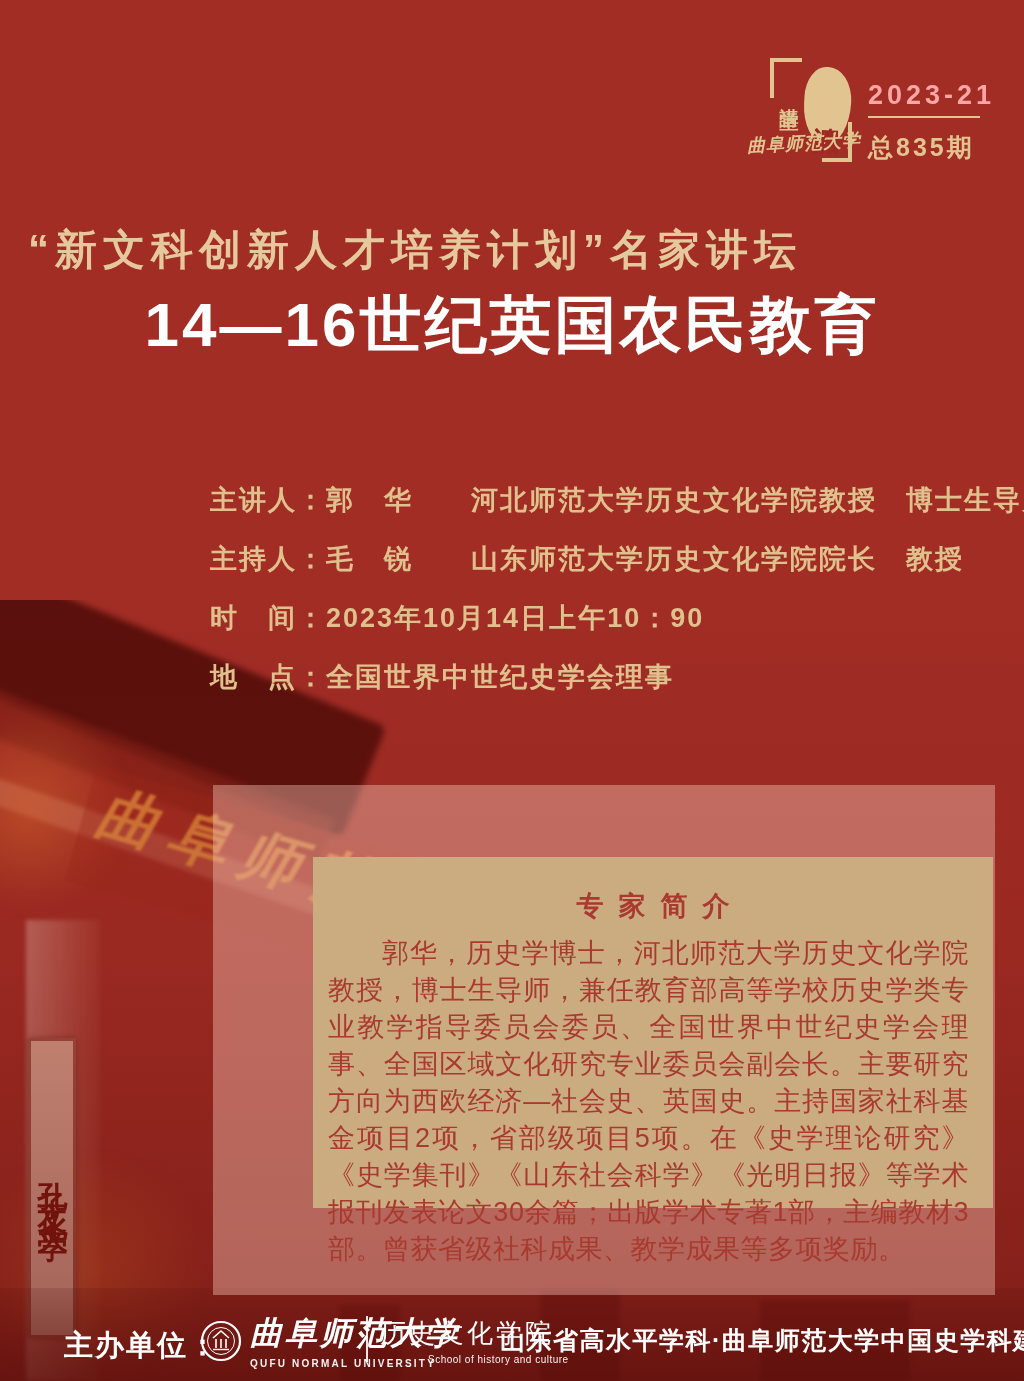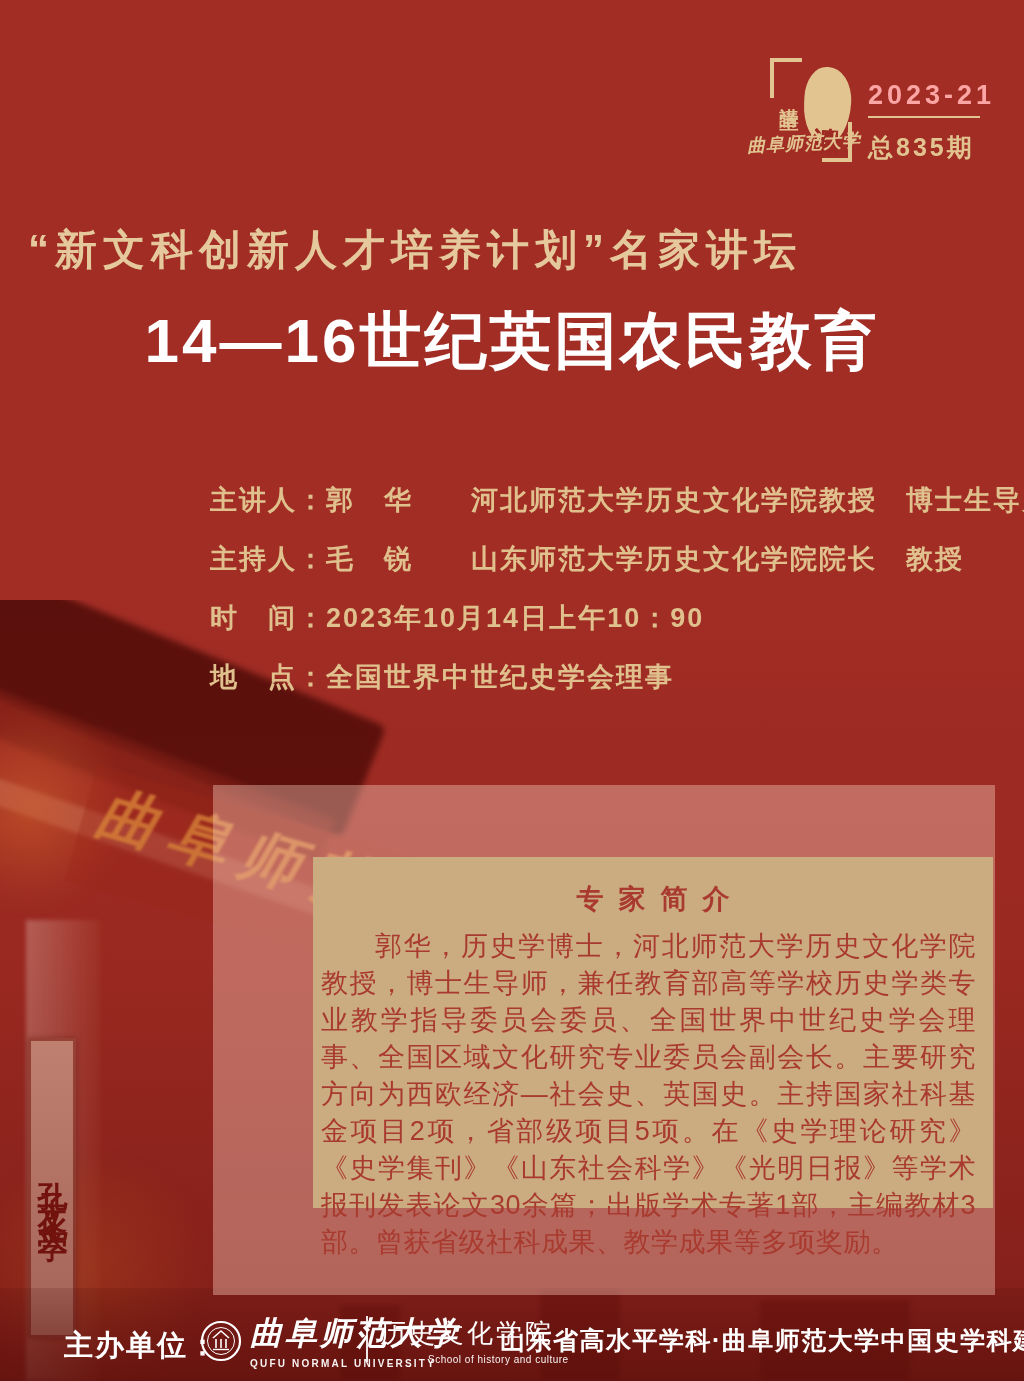--- a/index.html
+++ b/index.html
@@ -40,21 +40,21 @@
   .ph-bottom{position:absolute;left:0;top:688px;width:1024px;height:93px;
     background:linear-gradient(180deg,rgba(70,8,5,.15),rgba(70,8,5,.5));}
   .ph-slab{position:absolute;background:rgba(110,20,14,.45);filter:blur(2px);}
   .s1{left:540px;top:690px;width:80px;height:91px;}
   .s2{left:760px;top:700px;width:150px;height:81px;}
   .s3{left:340px;top:705px;width:60px;height:76px;}
   
   .panel{position:absolute;left:213px;top:785px;width:782px;height:510px;
     background:rgba(255,214,198,.38);z-index:2;}
   .bio-box{position:absolute;left:313px;top:857px;width:680px;height:351px;
-    background:#cbab80;z-index:3;padding:0;box-sizing:border-box;}
+    background:#cbab80;z-index:3;padding:7px;box-sizing:border-box;}
   .bio-heading{margin-top:24px;text-align:center;color:#a93a2f;
     font-family:"Liberation Serif","DejaVu Serif",serif;font-weight:bold;
     font-size:27px;letter-spacing:15px;text-indent:15px;}
   .bio-text{margin:11px 17px 0 8px;color:#a93a2f;font-size:27px;line-height:37px;
     letter-spacing:.5px;text-align:justify;text-indent:2em;}
   .corner-tl{position:absolute;left:770px;top:58px;width:28px;height:36px;
     border-left:4px solid #e2c491;border-top:4px solid #e2c491;z-index:4;}
   .corner-br{position:absolute;left:822px;top:122px;width:26px;height:36px;
     border-right:4px solid #e2c491;border-bottom:4px solid #e2c491;z-index:4;}
   .hall-vertical{position:absolute;left:776px;top:92px;z-index:4;
@@ -67,21 +67,21 @@
   .uni-script-top{position:absolute;left:747px;top:131px;z-index:4;color:#e2c491;
     font-family:"Liberation Serif","DejaVu Serif",serif;font-style:italic;font-weight:bold;
     font-size:18px;letter-spacing:1px;transform:rotate(-3deg);white-space:nowrap;}
   .issue-block{position:absolute;left:868px;top:80px;z-index:4;width:118px;}
   .issue-no{font-size:27px;font-weight:bold;letter-spacing:4px;color:#fca5a5;white-space:nowrap;}
   .issue-line{margin-top:5px;width:112px;border-top:2px solid #e2c491;}
   .issue-total{margin-top:13px;font-size:25px;font-weight:bold;letter-spacing:3px;color:#e2c491;white-space:nowrap;}
   
   .series{position:absolute;left:28px;top:222px;z-index:4;color:#e5c99c;
     font-size:42px;font-weight:bold;letter-spacing:6px;white-space:nowrap;}
-  .title{position:absolute;left:0;top:300px;width:1024px;z-index:4;text-align:center;
+  .title{position:absolute;left:0;top:284px;width:1024px;z-index:4;text-align:center;
     color:#ffffff;font-weight:800;font-size:62px;line-height:81px;letter-spacing:3px;}
   
   .info{position:absolute;left:210px;top:486px;z-index:4;}
   .info-row{color:#e0c18d;font-size:27px;font-weight:bold;letter-spacing:2px;
     line-height:28px;margin-bottom:31px;white-space:nowrap;}
   
   .footer{position:absolute;left:0;top:1300px;width:1024px;height:81px;z-index:5;color:#fff;}
   .organizer{position:absolute;left:64px;top:26px;font-size:29px;font-weight:bold;letter-spacing:2px;}
   .seal-icon{position:absolute;left:200px;top:20px;width:42px;height:42px;}
   .uni-block{position:absolute;left:250px;top:12px;}

